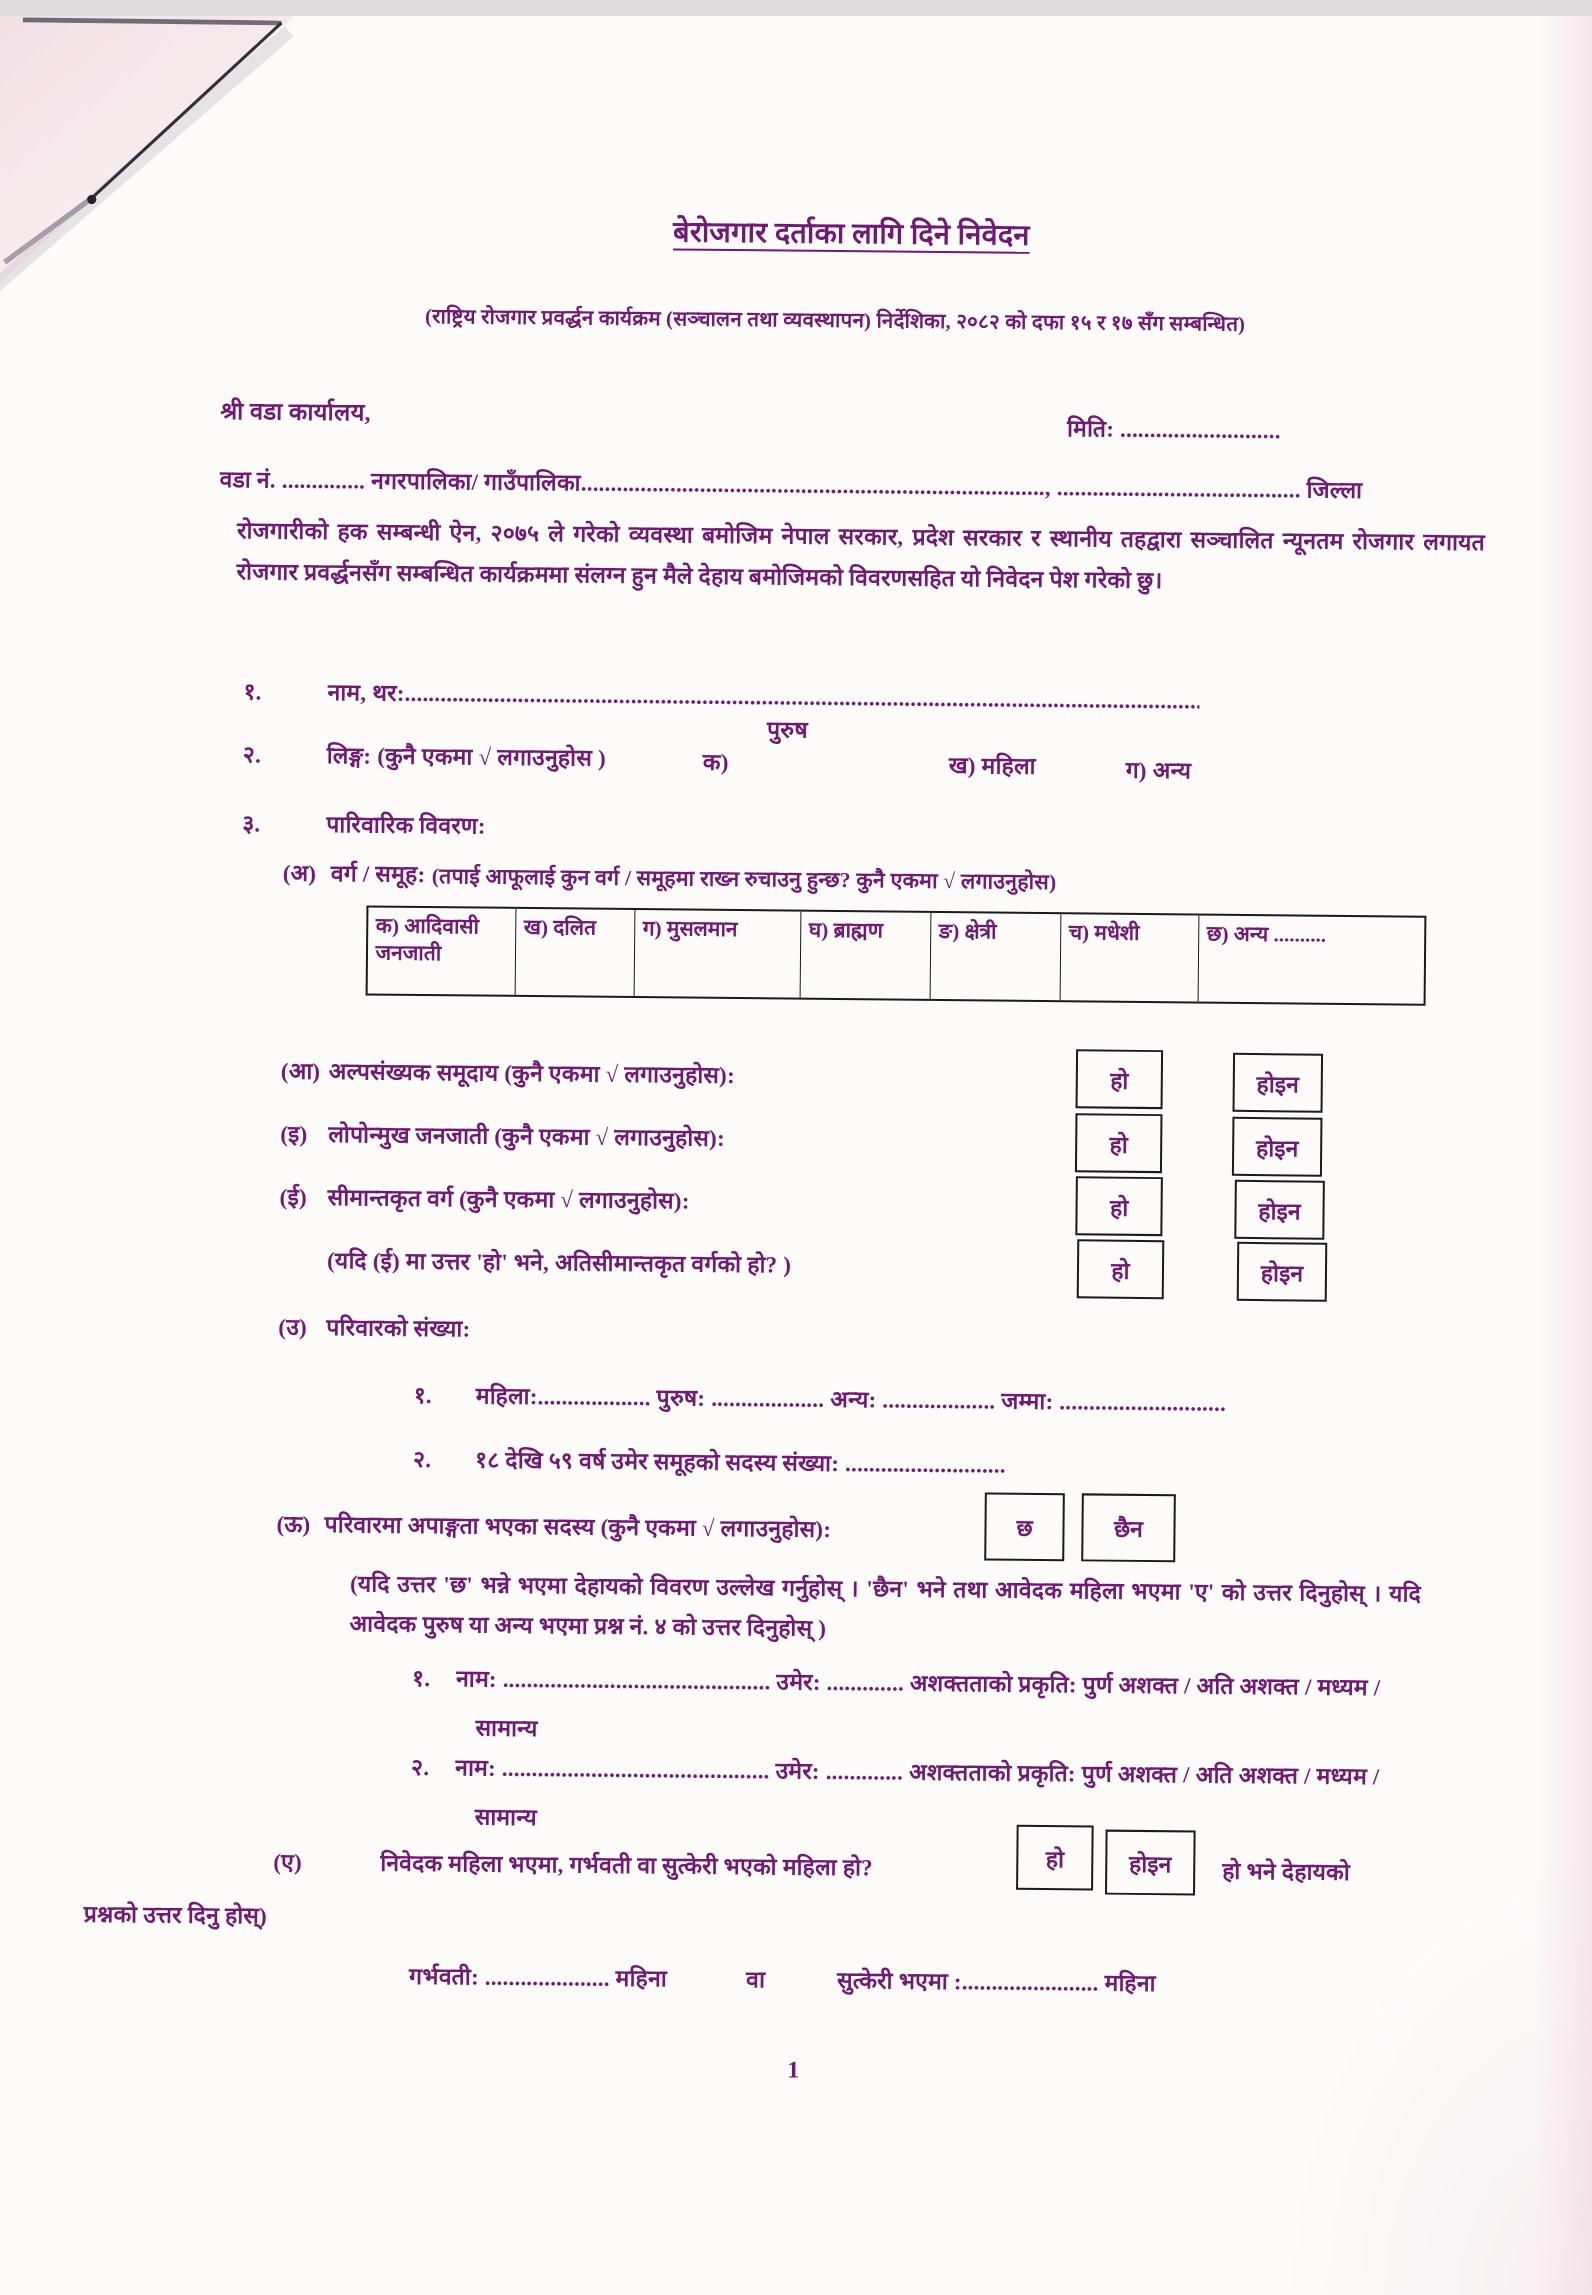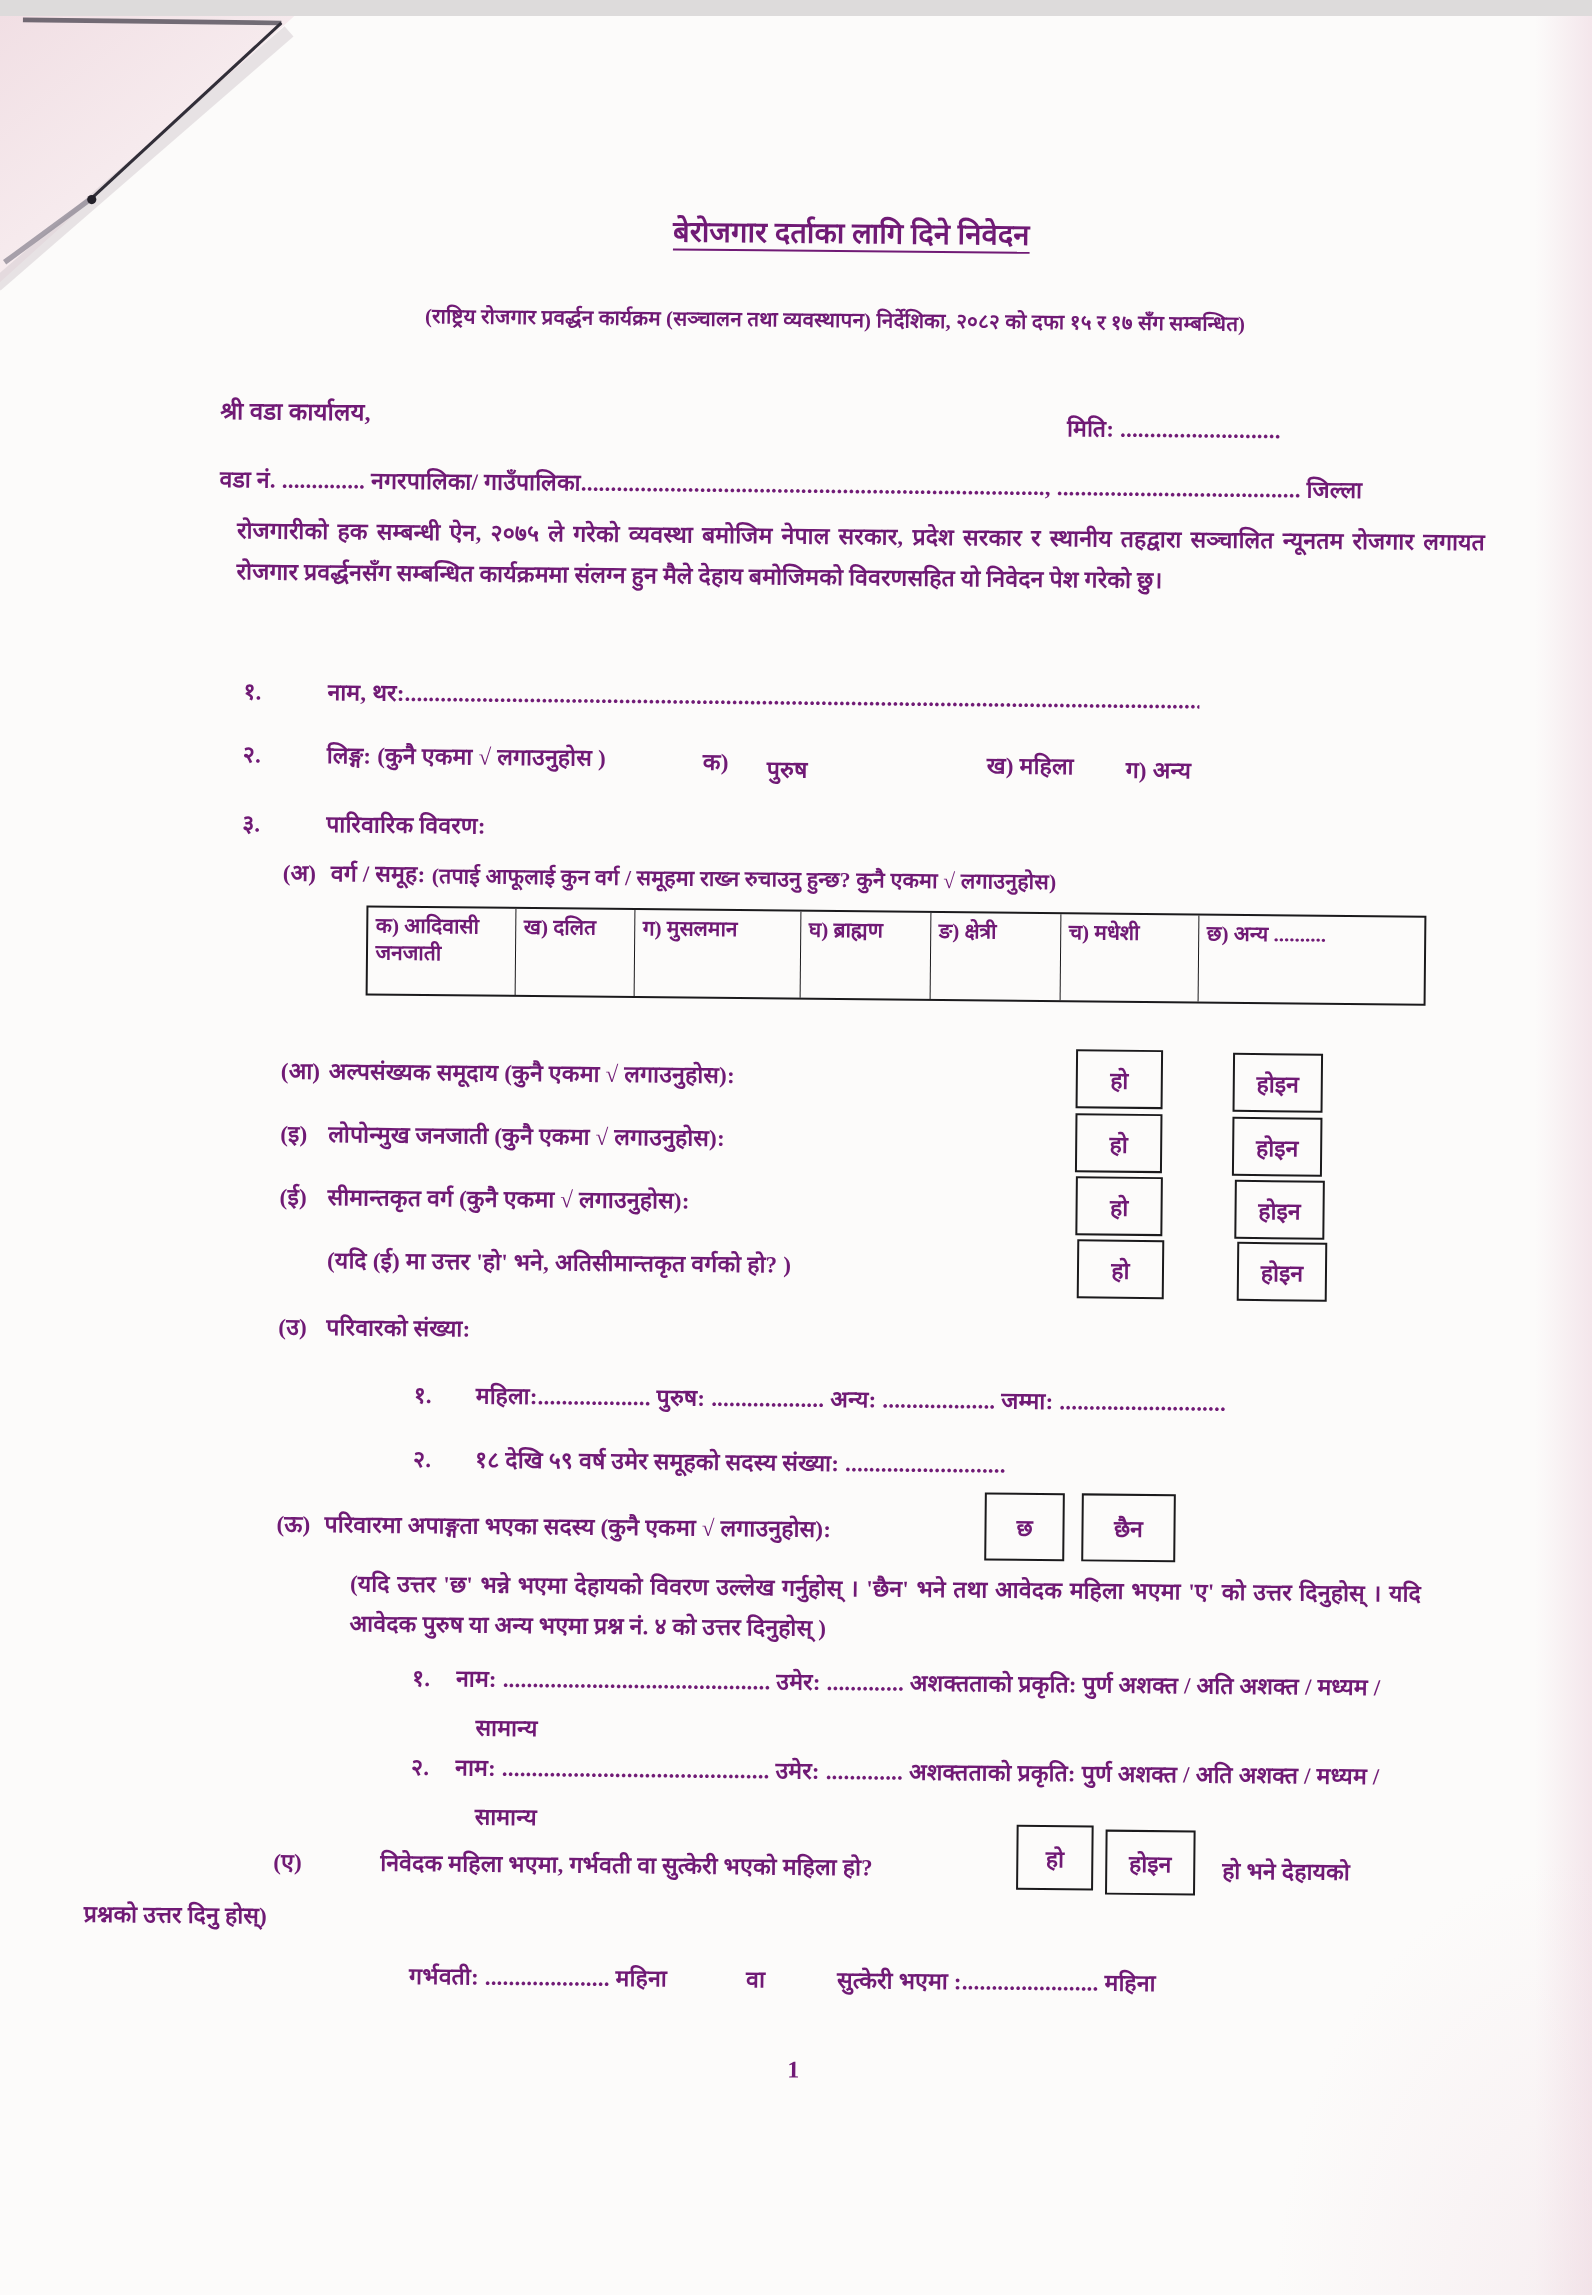--- a/index.html
+++ b/index.html
@@ -57,22 +57,22 @@
     <span class="t clip" style="left:224px;top:447px;width:1277px">वडा नं. .............. नगरपालिका/ गाउँपालिका.............................................................................., ......................................... जिल्ला</span>
 
     <div class="t para" style="left:242px;top:495px;width:1248px">रोजगारीको हक सम्बन्धी ऐन, २०७५ ले गरेको व्यवस्था बमोजिम नेपाल सरकार, प्रदेश सरकार र स्थानीय तहद्वारा सञ्चालित न्यूनतम रोजगार लगायत रोजगार प्रवर्द्धनसँग सम्बन्धित कार्यक्रममा संलग्न हुन मैले देहाय बमोजिमको विवरणसहित यो निवेदन पेश गरेको छु।</div>
 
     <span class="t" style="left:250px;top:659px">१.</span>
     <span class="t clip" style="left:334px;top:659px;width:872px">नाम, थर:......................................................................................................................................................</span>
 
     <span class="t" style="left:250px;top:722px">२.</span>
     <span class="t" style="left:334px;top:722px">लिङ्ग: (कुनै एकमा √ लगाउनुहोस )</span>
     <span class="t" style="left:710px;top:725px">क)</span>
-    <span class="t" style="left:774px;top:732px">पुरुष</span>
-    <span class="t" style="left:994px;top:726px">ख) महिला</span>
+    <span class="t" style="left:774px;top:692px">पुरुष</span>
+    <span class="t" style="left:956px;top:726px">ख) महिला</span>
     <span class="t" style="left:1133px;top:729px">ग) अन्य</span>
 
     <span class="t" style="left:250px;top:791px">३.</span>
     <span class="t" style="left:334px;top:791px">पारिवारिक विवरण:</span>
 
     <span class="t" style="left:291px;top:840px">(अ)</span>
     <span class="t" style="left:339px;top:840px">वर्ग / समूह:</span>
     <span class="t hint" style="left:440px;top:843px">(तपाई आफूलाई कुन वर्ग / समूहमा राख्न रुचाउनु हुन्छ? कुनै एकमा √ लगाउनुहोस)</span>
 
     <div class="gtable" style="left:375px;top:889px;height:86px">

